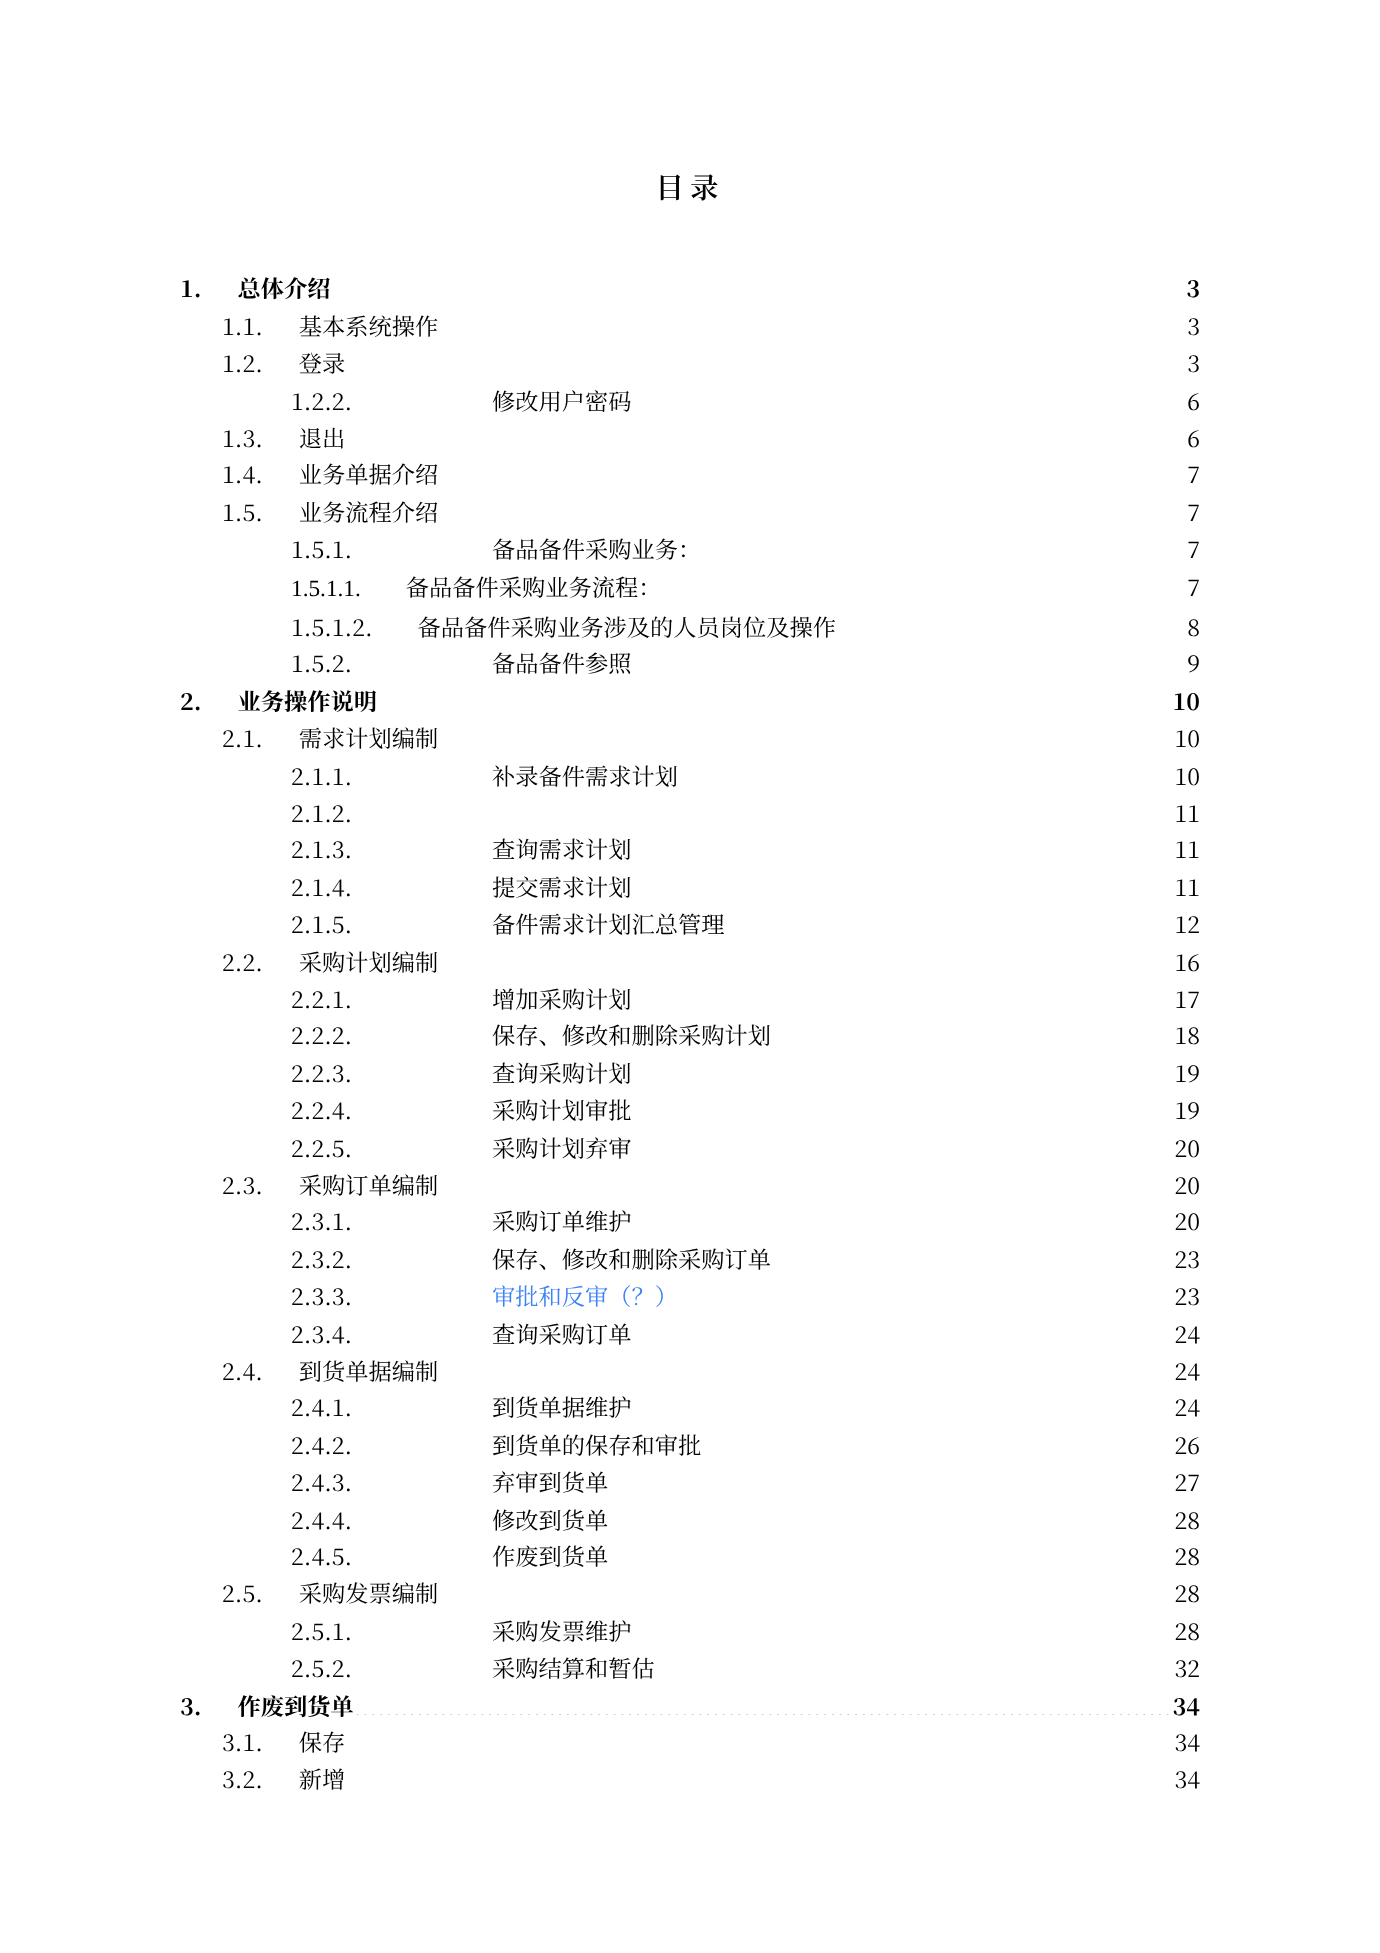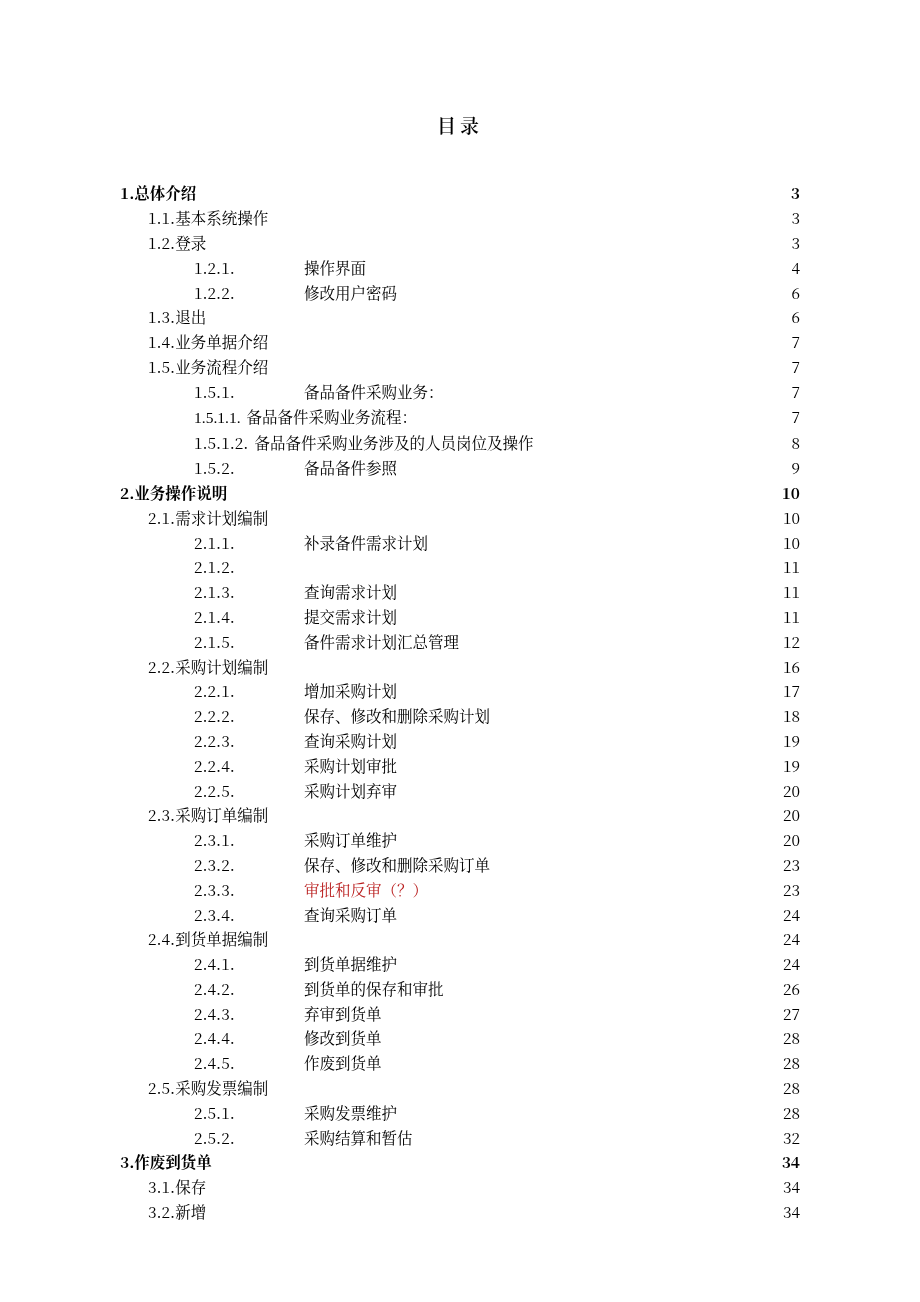--- a/index.html
+++ b/index.html
@@ -31,22 +31,22 @@
     align-items: baseline;
     white-space: nowrap;
     overflow: hidden;
   }
   .toc-line.bold { font-weight: 700; }
   .toc-line.l1 { margin-left: 0; }
   .toc-line.l2 { margin-left: 28px; }
   .toc-line.l3 { margin-left: 74px; }
   .toc-line .num { flex: 0 0 auto; }
   .toc-line .num-l3 { min-width: 110px; display: inline-block; }
-  .toc-line .txt { flex: 0 0 auto; }
-  .toc-line .txt.red { color: #b91c1c; }
+  .toc-line .txt { flex: 0 0 auto; margin-left: 24px; }
+  .toc-line .txt.red { color: #3b82f6; }
   .dots {
     flex: 1 1 auto;
     overflow: hidden;
     position: relative;
     height: 1em;
   }
   .dots::after {
     content: "......................................................................................................................................................................................................";
     position: absolute;
     left: 0;
@@ -74,26 +74,20 @@
         <span class="dots"></span>
         <span class="pg">3</span>
       </div>
       <div class="toc-line l2">
         <span class="num">1.2.</span> 
         <span class="txt">登录</span>
         <span class="dots"></span>
         <span class="pg">3</span>
       </div>
       <div class="toc-line l3">
-        <span class="num num-l3">1.2.1.</span>
-        <span class="txt">操作界面</span>
-        <span class="dots"></span>
-        <span class="pg">4</span>
-      </div>
-      <div class="toc-line l3">
         <span class="num num-l3">1.2.2.</span>
         <span class="txt">修改用户密码</span>
         <span class="dots"></span>
         <span class="pg">6</span>
       </div>
       <div class="toc-line l2">
         <span class="num">1.3.</span> 
         <span class="txt">退出</span>
         <span class="dots"></span>
         <span class="pg">6</span>

